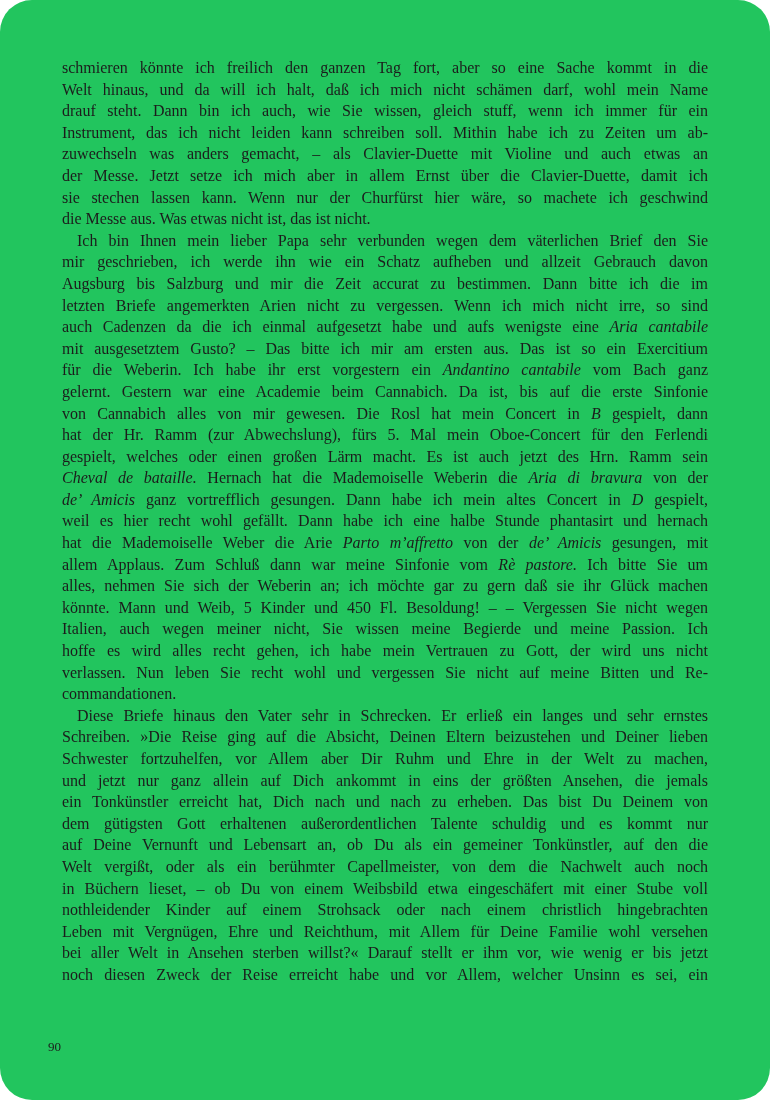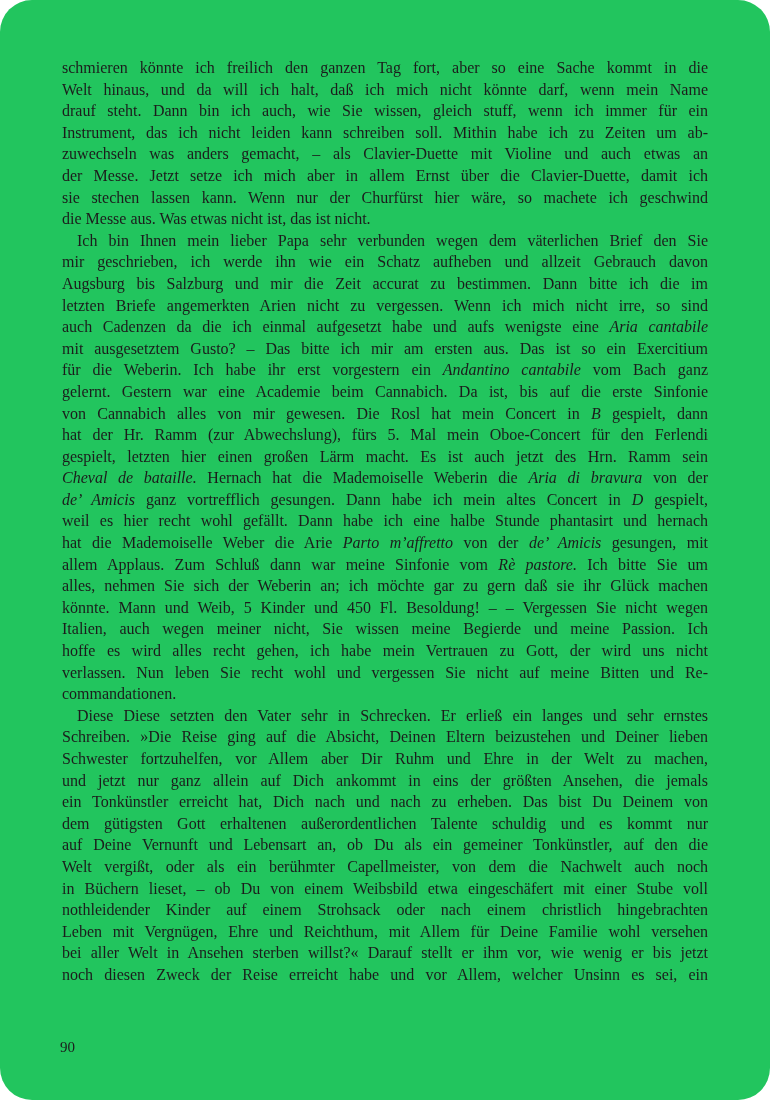--- a/index.html
+++ b/index.html
@@ -40,68 +40,68 @@
     text-align-last: left;
   }
   .line.indent {
     text-indent: 15px;
   }
   .line i {
     font-style: italic;
   }
   .page-number {
     position: absolute;
-    left: 60px;
+    left: 48px;
     top: 1040px;
-    font-size: 15px;
+    font-size: 13px;
     line-height: 14px;
     color: #1c1c1c;
   }
 </style>
 </head>
 <body>
 
 <div class="book-page">
   <div class="text-block">
       <div class="paragraph">
         <div class="line"><span>schmieren könnte ich freilich den ganzen Tag fort, aber so eine Sache kommt in die</span></div>
-        <div class="line"><span>Welt hinaus, und da will ich halt, daß ich mich nicht könnte darf, wenn mein Name</span></div>
+        <div class="line"><span>Welt hinaus, und da will ich halt, daß ich mich nicht schämen darf, wohl mein Name</span></div>
         <div class="line"><span>drauf steht. Dann bin ich auch, wie Sie wissen, gleich stuff, wenn ich immer für ein</span></div>
         <div class="line"><span>Instrument, das ich nicht leiden kann schreiben soll. Mithin habe ich zu Zeiten um ab-</span></div>
         <div class="line"><span>zuwechseln was anders gemacht, – als Clavier-Duette mit Violine und auch etwas an</span></div>
         <div class="line"><span>der Messe. Jetzt setze ich mich aber in allem Ernst über die Clavier-Duette, damit ich</span></div>
         <div class="line"><span>sie stechen lassen kann. Wenn nur der Churfürst hier wäre, so machete ich geschwind</span></div>
         <div class="line no-just"><span>die Messe aus. Was etwas nicht ist, das ist nicht.</span></div>
       </div>
       <div class="paragraph">
         <div class="line indent"><span>Ich bin Ihnen mein lieber Papa sehr verbunden wegen dem väterlichen Brief den Sie</span></div>
         <div class="line"><span>mir geschrieben, ich werde ihn wie ein Schatz aufheben und allzeit Gebrauch davon</span></div>
         <div class="line"><span>Augsburg bis Salzburg und mir die Zeit accurat zu bestimmen. Dann bitte ich die im</span></div>
         <div class="line"><span>letzten Briefe angemerkten Arien nicht zu vergessen. Wenn ich mich nicht irre, so sind</span></div>
         <div class="line"><span>auch Cadenzen da die ich einmal aufgesetzt habe und aufs wenigste eine </span><i>Aria cantabile</i></div>
         <div class="line"><span>mit ausgesetztem Gusto? – Das bitte ich mir am ersten aus. Das ist so ein Exercitium</span></div>
         <div class="line"><span>für die Weberin. Ich habe ihr erst vorgestern ein </span><i>Andantino cantabile</i><span> vom Bach ganz</span></div>
         <div class="line"><span>gelernt. Gestern war eine Academie beim Cannabich. Da ist, bis auf die erste Sinfonie</span></div>
         <div class="line"><span>von Cannabich alles von mir gewesen. Die Rosl hat mein Concert in </span><i>B</i><span> gespielt, dann</span></div>
         <div class="line"><span>hat der Hr. Ramm (zur Abwechslung), fürs 5. Mal mein Oboe-Concert für den Ferlendi</span></div>
-        <div class="line"><span>gespielt, letzten hier einen großen Lärm macht. Es ist auch jetzt des Hrn. Ramm sein</span></div>
+        <div class="line"><span>gespielt, welches oder einen großen Lärm macht. Es ist auch jetzt des Hrn. Ramm sein</span></div>
         <div class="line"><i>Cheval de bataille.</i><span> Hernach hat die Mademoiselle Weberin die </span><i>Aria di bravura</i><span> von der</span></div>
         <div class="line"><i>de’ Amicis</i><span> ganz vortrefflich gesungen. Dann habe ich mein altes Concert in </span><i>D</i><span> gespielt,</span></div>
         <div class="line"><span>weil es hier recht wohl gefällt. Dann habe ich eine halbe Stunde phantasirt und hernach</span></div>
         <div class="line"><span>hat die Mademoiselle Weber die Arie </span><i>Parto m’affretto</i><span> von der </span><i>de’ Amicis</i><span> gesungen, mit</span></div>
         <div class="line"><span>allem Applaus. Zum Schluß dann war meine Sinfonie vom </span><i>Rè pastore.</i><span> Ich bitte Sie um</span></div>
         <div class="line"><span>alles, nehmen Sie sich der Weberin an; ich möchte gar zu gern daß sie ihr Glück machen</span></div>
         <div class="line"><span>könnte. Mann und Weib, 5 Kinder und 450 Fl. Besoldung! – – Vergessen Sie nicht wegen</span></div>
         <div class="line"><span>Italien, auch wegen meiner nicht, Sie wissen meine Begierde und meine Passion. Ich</span></div>
         <div class="line"><span>hoffe es wird alles recht gehen, ich habe mein Vertrauen zu Gott, der wird uns nicht</span></div>
         <div class="line"><span>verlassen. Nun leben Sie recht wohl und vergessen Sie nicht auf meine Bitten und Re-</span></div>
         <div class="line no-just"><span>commandationen.</span></div>
       </div>
       <div class="paragraph">
-        <div class="line indent"><span>Diese Diese setzten den Vater sehr in Schrecken. Er erließ ein langes und sehr ernstes</span></div>
+        <div class="line indent"><span>Diese Briefe hinaus den Vater sehr in Schrecken. Er erließ ein langes und sehr ernstes</span></div>
         <div class="line"><span>Schreiben. »Die Reise ging auf die Absicht, Deinen Eltern beizustehen und Deiner lieben</span></div>
         <div class="line"><span>Schwester fortzuhelfen, vor Allem aber Dir Ruhm und Ehre in der Welt zu machen,</span></div>
         <div class="line"><span>und jetzt nur ganz allein auf Dich ankommt in eins der größten Ansehen, die jemals</span></div>
         <div class="line"><span>ein Tonkünstler erreicht hat, Dich nach und nach zu erheben. Das bist Du Deinem von</span></div>
         <div class="line"><span>dem gütigsten Gott erhaltenen außerordentlichen Talente schuldig und es kommt nur</span></div>
         <div class="line"><span>auf Deine Vernunft und Lebensart an, ob Du als ein gemeiner Tonkünstler, auf den die</span></div>
         <div class="line"><span>Welt vergißt, oder als ein berühmter Capellmeister, von dem die Nachwelt auch noch</span></div>
         <div class="line"><span>in Büchern lieset, – ob Du von einem Weibsbild etwa eingeschäfert mit einer Stube voll</span></div>
         <div class="line"><span>nothleidender Kinder auf einem Strohsack oder nach einem christlich hingebrachten</span></div>
         <div class="line"><span>Leben mit Vergnügen, Ehre und Reichthum, mit Allem für Deine Familie wohl versehen</span></div>

